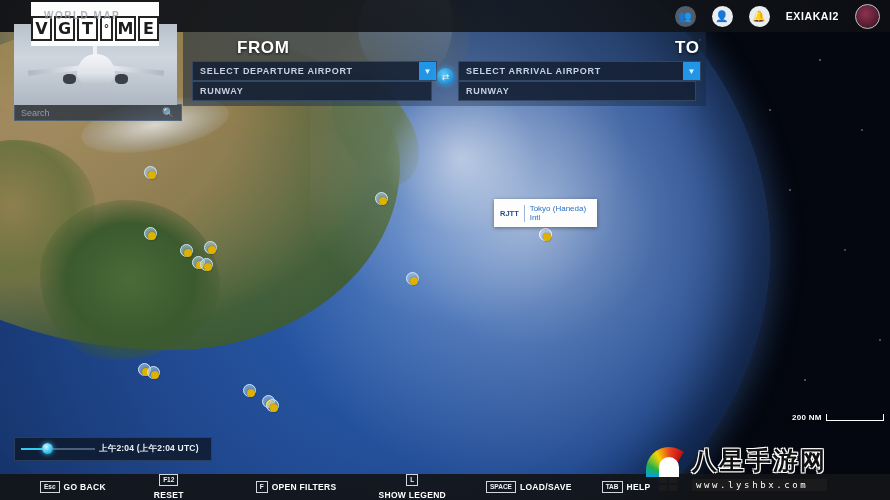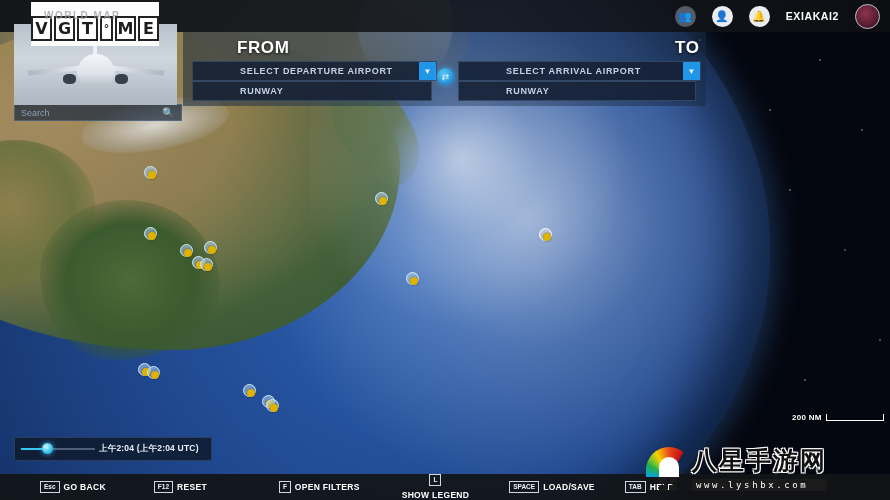--- a/index.html
+++ b/index.html
@@ -170,21 +170,21 @@
   }
   .lbl-to {
     position: absolute; left: 675px; top: 38px;
     color: #fff; font-size: 17px; font-weight: bold; letter-spacing: .6px;
     text-shadow: 0 1px 3px rgba(0,0,0,.8);
   }
   .field {
     position: absolute; height: 20px;
     background: rgba(20,32,52,0.88);
     border: 1px solid rgba(120,160,210,0.28);
-    display: flex; align-items: center; padding-left: 40px;
+    display: flex; align-items: center;
   }
   .field span.t {
     color: #c4d2e4; font-size: 9px; letter-spacing: .7px;
     padding-left: 7px; font-weight: bold;
   }
   .drop-arrow {
     position: absolute; right: 0; top: 0; width: 17px; height: 100%;
     background: #2196e8; display: flex; align-items: center; justify-content: center;
     color: #eaf6ff; font-size: 8px;
   }
@@ -502,20 +502,25 @@
   <div class="field f-arrrw">
     <span class="t">RUNWAY</span>
   </div>
 
 
   <div class="search">
     <input placeholder="Search" style="">
     <span class="mag">🔍</span>
   </div>
 
+  <div class="tooltip">
+    <div class="icao">RJTT</div>
+    <div class="sep"></div>
+    <div class="nm">Tokyo (Haneda) Intl</div>
+  </div>
 
   <div class="scale">
     <div class="txt">200 NM</div>
     <div class="bar"></div>
   </div>
 
   <div class="timebox">
     <div class="slider-wrap">
       <div class="slider-track"></div>
       <div class="slider-fill"></div>
@@ -523,21 +528,21 @@
     </div>
     <div class="time-txt">上午2:04 (上午2:04 UTC)</div>
   </div>
 
   <div class="bottombar">
     <div id="hints" style="display:flex;align-items:center;">
         <div class="hint" style="margin-left: 40px;">
           <span class="key">Esc</span>
           <span class="lab">GO BACK</span>
         </div>
-        <div class="hint" style="margin-left: 48px;">
+        <div class="hint" style="margin-left: 48px; flex-direction: column;">
           <span class="key">F12</span>
           <span class="lab">RESET</span>
         </div>
         <div class="hint" style="margin-left: 72px;">
           <span class="key">F</span>
           <span class="lab">OPEN FILTERS</span>
         </div>
         <div class="hint" style="margin-left: 42px; flex-direction: column;">
           <span class="key">L</span>
           <span class="lab">SHOW LEGEND</span>

